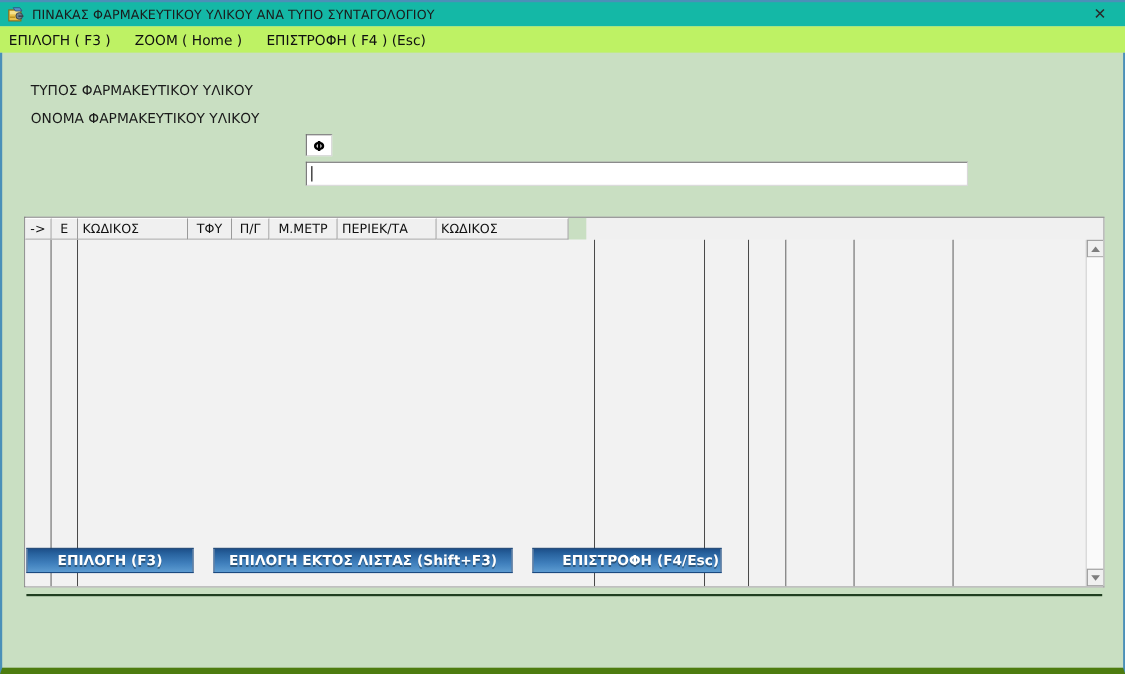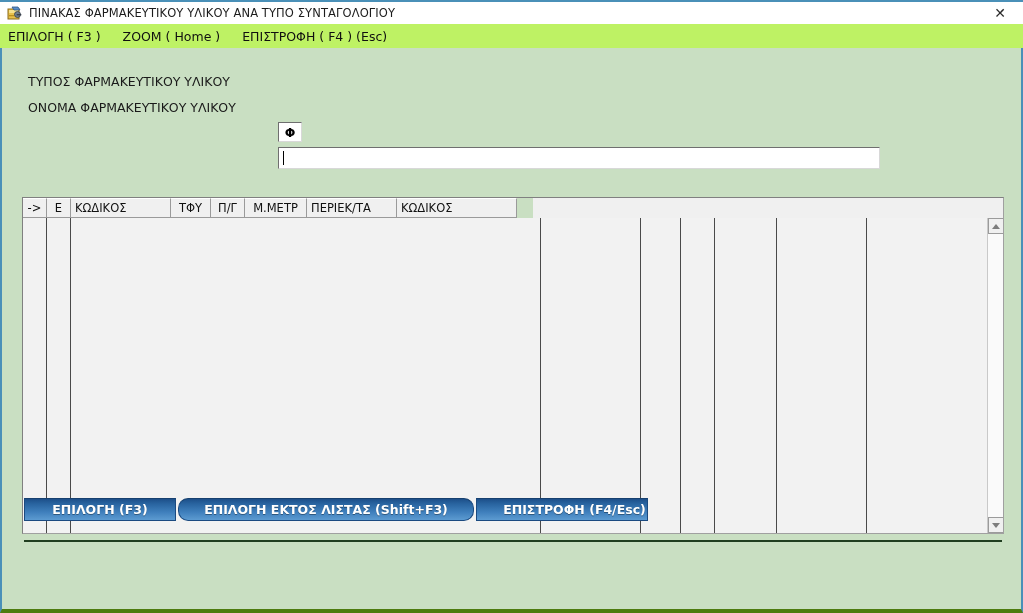--- a/index.html
+++ b/index.html
@@ -20,21 +20,21 @@
     background: #c9dfc2;
     box-sizing: border-box;
   }
 
   
   #titlebar {
     position: absolute;
     left: 0; top: 0;
     width: 1023px;
     height: 24px;
-    background: #ffffff;
+    background: #14b8a6;
     border-top: 2px solid #4a90b8;
     box-sizing: border-box;
     display: flex;
     align-items: center;
   }
   #titlebar-icon {
     width: 16px; height: 16px;
     margin-left: 7px;
     margin-right: 6px;
     position: relative;
@@ -86,21 +86,21 @@
 
   
   #form-area {
     position: absolute;
     left: 0; top: 48px;
     width: 1023px;
     height: 565px;
     background: #c9dfc2;
     border-left: 2px solid #4a90b8;
     border-right: 2px solid #4a90b8;
-    border-bottom: 4px solid #4d7c0f;
+    border-bottom: 6px solid #4d7c0f;
     box-sizing: border-box;
   }
 
   .field-row {
     position: absolute;
     display: flex;
     align-items: center;
   }
   #row-type { left: 26px; top: 26px; }
   #row-name { left: 26px; top: 52px; }
@@ -253,26 +253,26 @@
     color: #ffffff;
     font-size: 12.5px;
     font-weight: bold;
     display: flex;
     align-items: center;
     justify-content: center;
     padding: 0 10px;
     box-sizing: border-box;
     white-space: nowrap;
     cursor: default;
-    margin-right: 2px;
+    margin-right: 18px;
     font-family: "DejaVu Sans", "Liberation Sans", sans-serif;
     text-shadow: 0 1px 0 rgba(0,0,0,0.35);
   }
   #btn-select { width: 152px; }
-  #btn-select-outside { width: 296px; border-radius: 10px; }
+  #btn-select-outside { width: 272px; }
   #btn-return { width: 172px; padding-left: 35px; }
 
   #footer-rule {
     position: absolute;
     left: 22px; top: 492px;
     width: 978px;
     height: 0;
     border-top: 2px solid #203e20;
   }
 </style>

